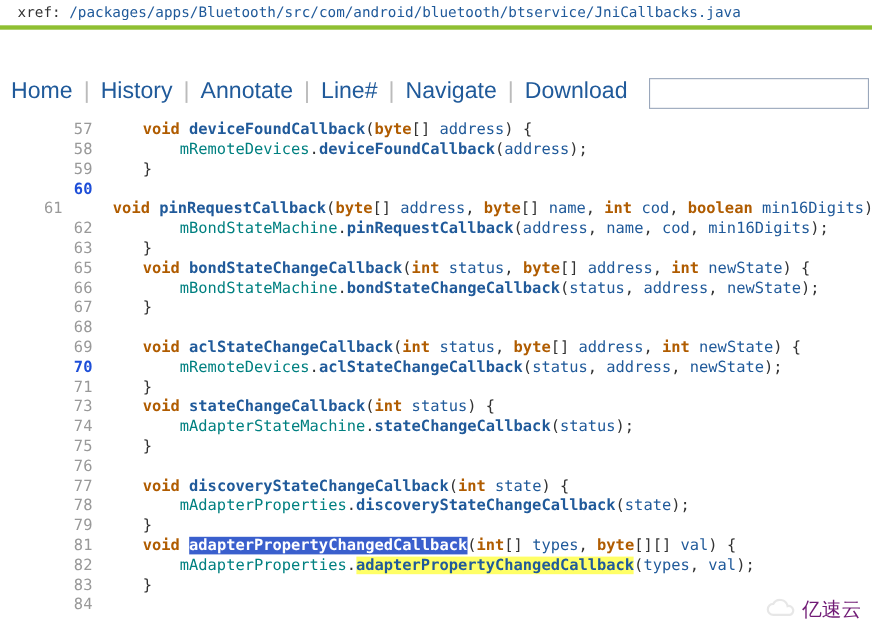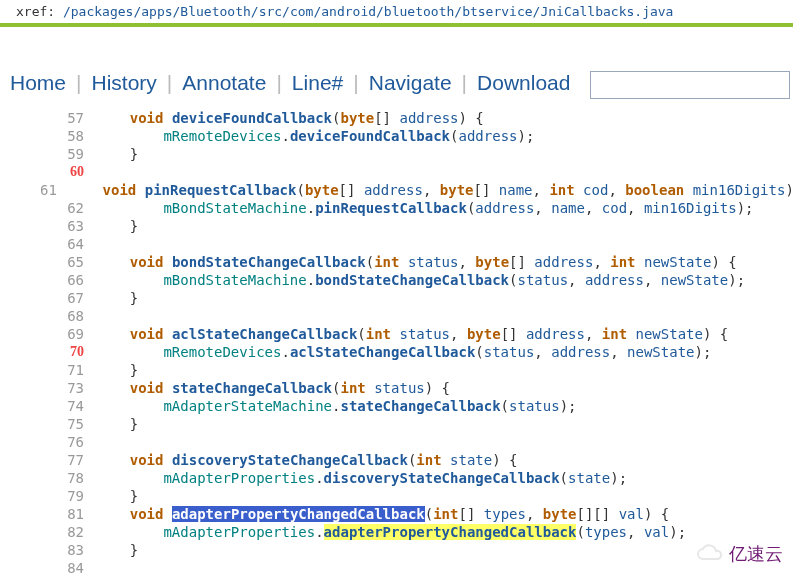--- a/index.html
+++ b/index.html
@@ -53,21 +53,21 @@
     flex-wrap: nowrap;
     white-space: pre;
   }
   .ln {
     width: 44px;
     text-align: right;
     padding-right: 12px;
     color: #999;
     user-select: none;
   }
-  .ln.hl { color: #ef4444; font-weight: bold; font-family: Liberation Serif, serif; }
+  .ln.hl { color: #1d4ed8; font-weight: bold; }
   .kw { color: #b05c00; font-weight: bold; }
   .name { color: #205a9a; font-weight: bold; }
   .param { color: #205a9a; text-align: center; }
   .varref { color: #008080; }
   .sel-blue { background: #3a5fcd; color: #fff; }
   .sel-yellow { background: #ffff66; }
   .watermark {
     position: fixed;
     right: 10px;
     bottom: 8px;
@@ -105,21 +105,20 @@
 </div>
 
 <div class="code-area" id="code">
     <div class="code-line"><span class="ln">57</span><span><span>    </span><span class="kw">void </span><span class="name">deviceFoundCallback</span><span>(</span><span class="kw">byte</span><span>[] </span><span class="param">address</span><span>) {</span></span></div>
     <div class="code-line"><span class="ln">58</span><span><span>        </span><span class="varref">mRemoteDevices</span><span>.</span><span class="name">deviceFoundCallback</span><span>(</span><span class="param">address</span><span>);</span></span></div>
     <div class="code-line"><span class="ln">59</span><span><span>    }</span></span></div>
     <div class="code-line"><span class="ln hl">60</span><span><span></span></span></div>
     <div class="code-line"><span class="ln">61</span><span><span>    </span><span class="kw">void </span><span class="name">pinRequestCallback</span><span>(</span><span class="kw">byte</span><span>[] </span><span class="param">address</span><span>, </span><span class="kw">byte</span><span>[] </span><span class="param">name</span><span>, </span><span class="kw">int </span><span class="param">cod</span><span>, </span><span class="kw">boolean </span><span class="param">min16Digits</span><span>) {</span></span></div>
     <div class="code-line"><span class="ln">62</span><span><span>        </span><span class="varref">mBondStateMachine</span><span>.</span><span class="name">pinRequestCallback</span><span>(</span><span class="param">address</span><span>, </span><span class="param">name</span><span>, </span><span class="param">cod</span><span>, </span><span class="param">min16Digits</span><span>);</span></span></div>
     <div class="code-line"><span class="ln">63</span><span><span>    }</span></span></div>
-    <div class="code-line"><span class="ln">64</span><span><span></span></span></div>
     <div class="code-line"><span class="ln">65</span><span><span>    </span><span class="kw">void </span><span class="name">bondStateChangeCallback</span><span>(</span><span class="kw">int </span><span class="param">status</span><span>, </span><span class="kw">byte</span><span>[] </span><span class="param">address</span><span>, </span><span class="kw">int </span><span class="param">newState</span><span>) {</span></span></div>
     <div class="code-line"><span class="ln">66</span><span><span>        </span><span class="varref">mBondStateMachine</span><span>.</span><span class="name">bondStateChangeCallback</span><span>(</span><span class="param">status</span><span>, </span><span class="param">address</span><span>, </span><span class="param">newState</span><span>);</span></span></div>
     <div class="code-line"><span class="ln">67</span><span><span>    }</span></span></div>
     <div class="code-line"><span class="ln">68</span><span><span></span></span></div>
     <div class="code-line"><span class="ln">69</span><span><span>    </span><span class="kw">void </span><span class="name">aclStateChangeCallback</span><span>(</span><span class="kw">int </span><span class="param">status</span><span>, </span><span class="kw">byte</span><span>[] </span><span class="param">address</span><span>, </span><span class="kw">int </span><span class="param">newState</span><span>) {</span></span></div>
     <div class="code-line"><span class="ln hl">70</span><span><span>        </span><span class="varref">mRemoteDevices</span><span>.</span><span class="name">aclStateChangeCallback</span><span>(</span><span class="param">status</span><span>, </span><span class="param">address</span><span>, </span><span class="param">newState</span><span>);</span></span></div>
     <div class="code-line"><span class="ln">71</span><span><span>    }</span></span></div>
     <div class="code-line"><span class="ln">73</span><span><span>    </span><span class="kw">void </span><span class="name">stateChangeCallback</span><span>(</span><span class="kw">int </span><span class="param">status</span><span>) {</span></span></div>
     <div class="code-line"><span class="ln">74</span><span><span>        </span><span class="varref">mAdapterStateMachine</span><span>.</span><span class="name">stateChangeCallback</span><span>(</span><span class="param">status</span><span>);</span></span></div>
     <div class="code-line"><span class="ln">75</span><span><span>    }</span></span></div>

